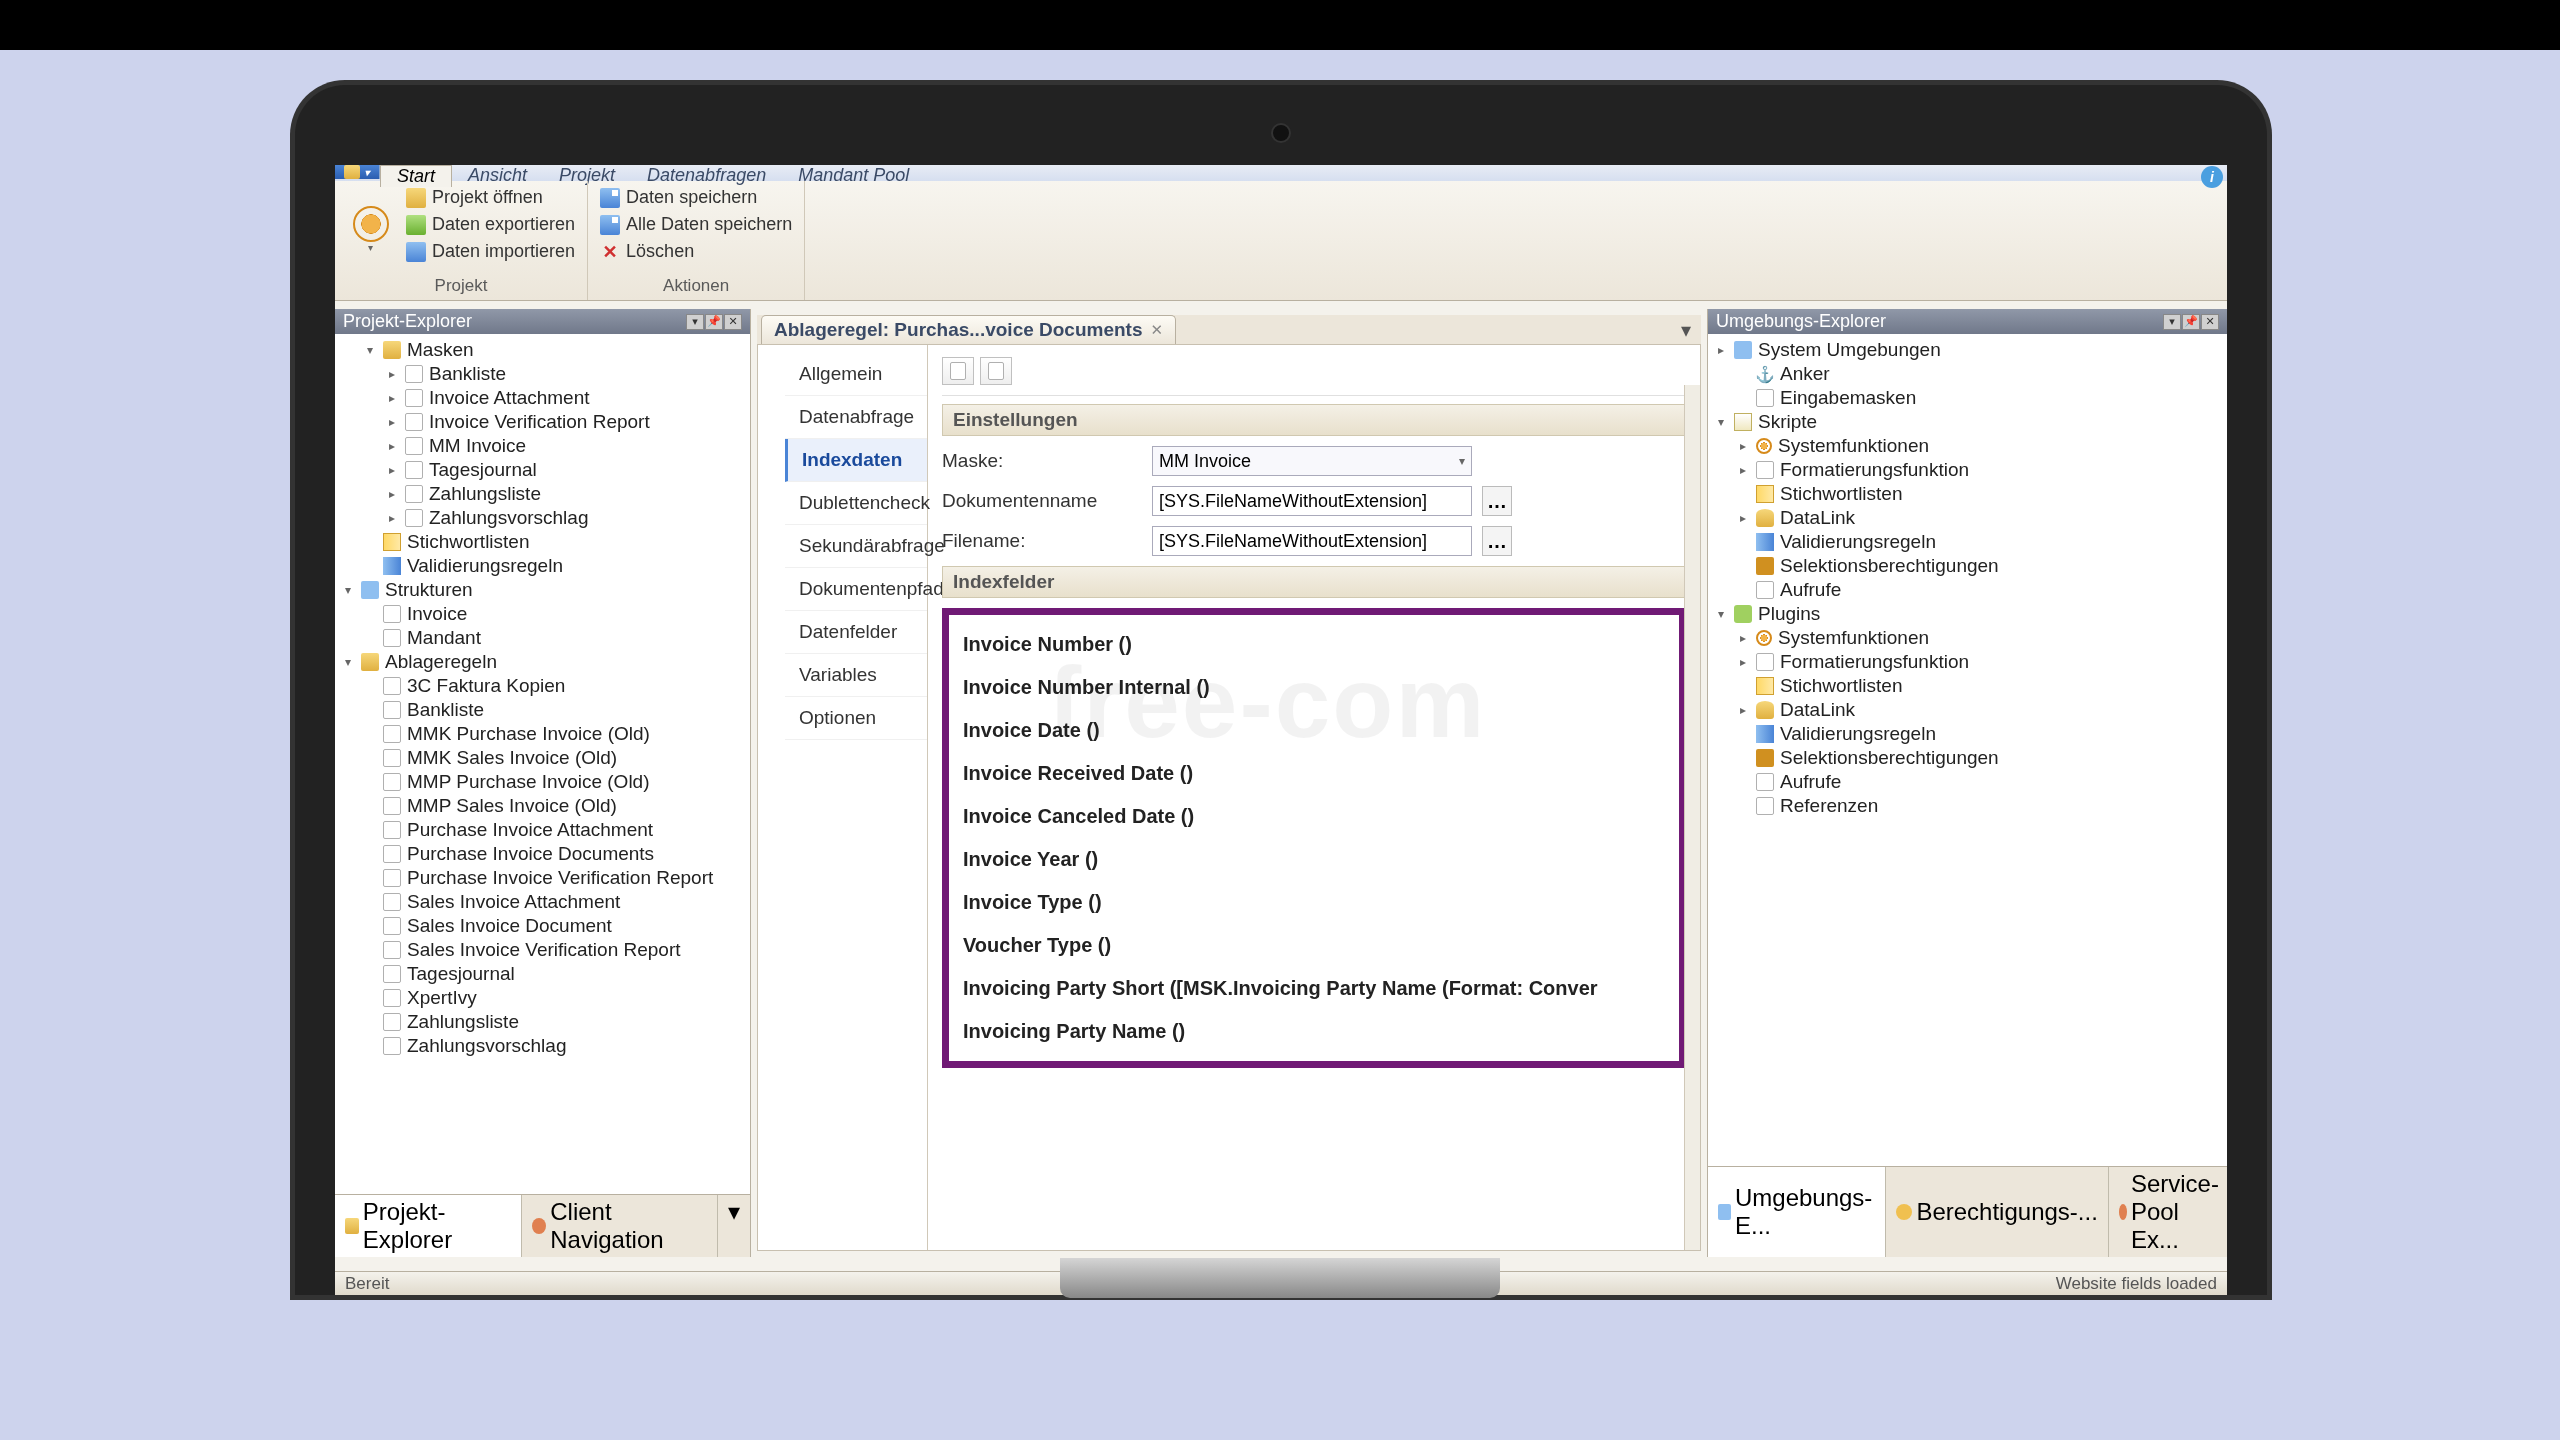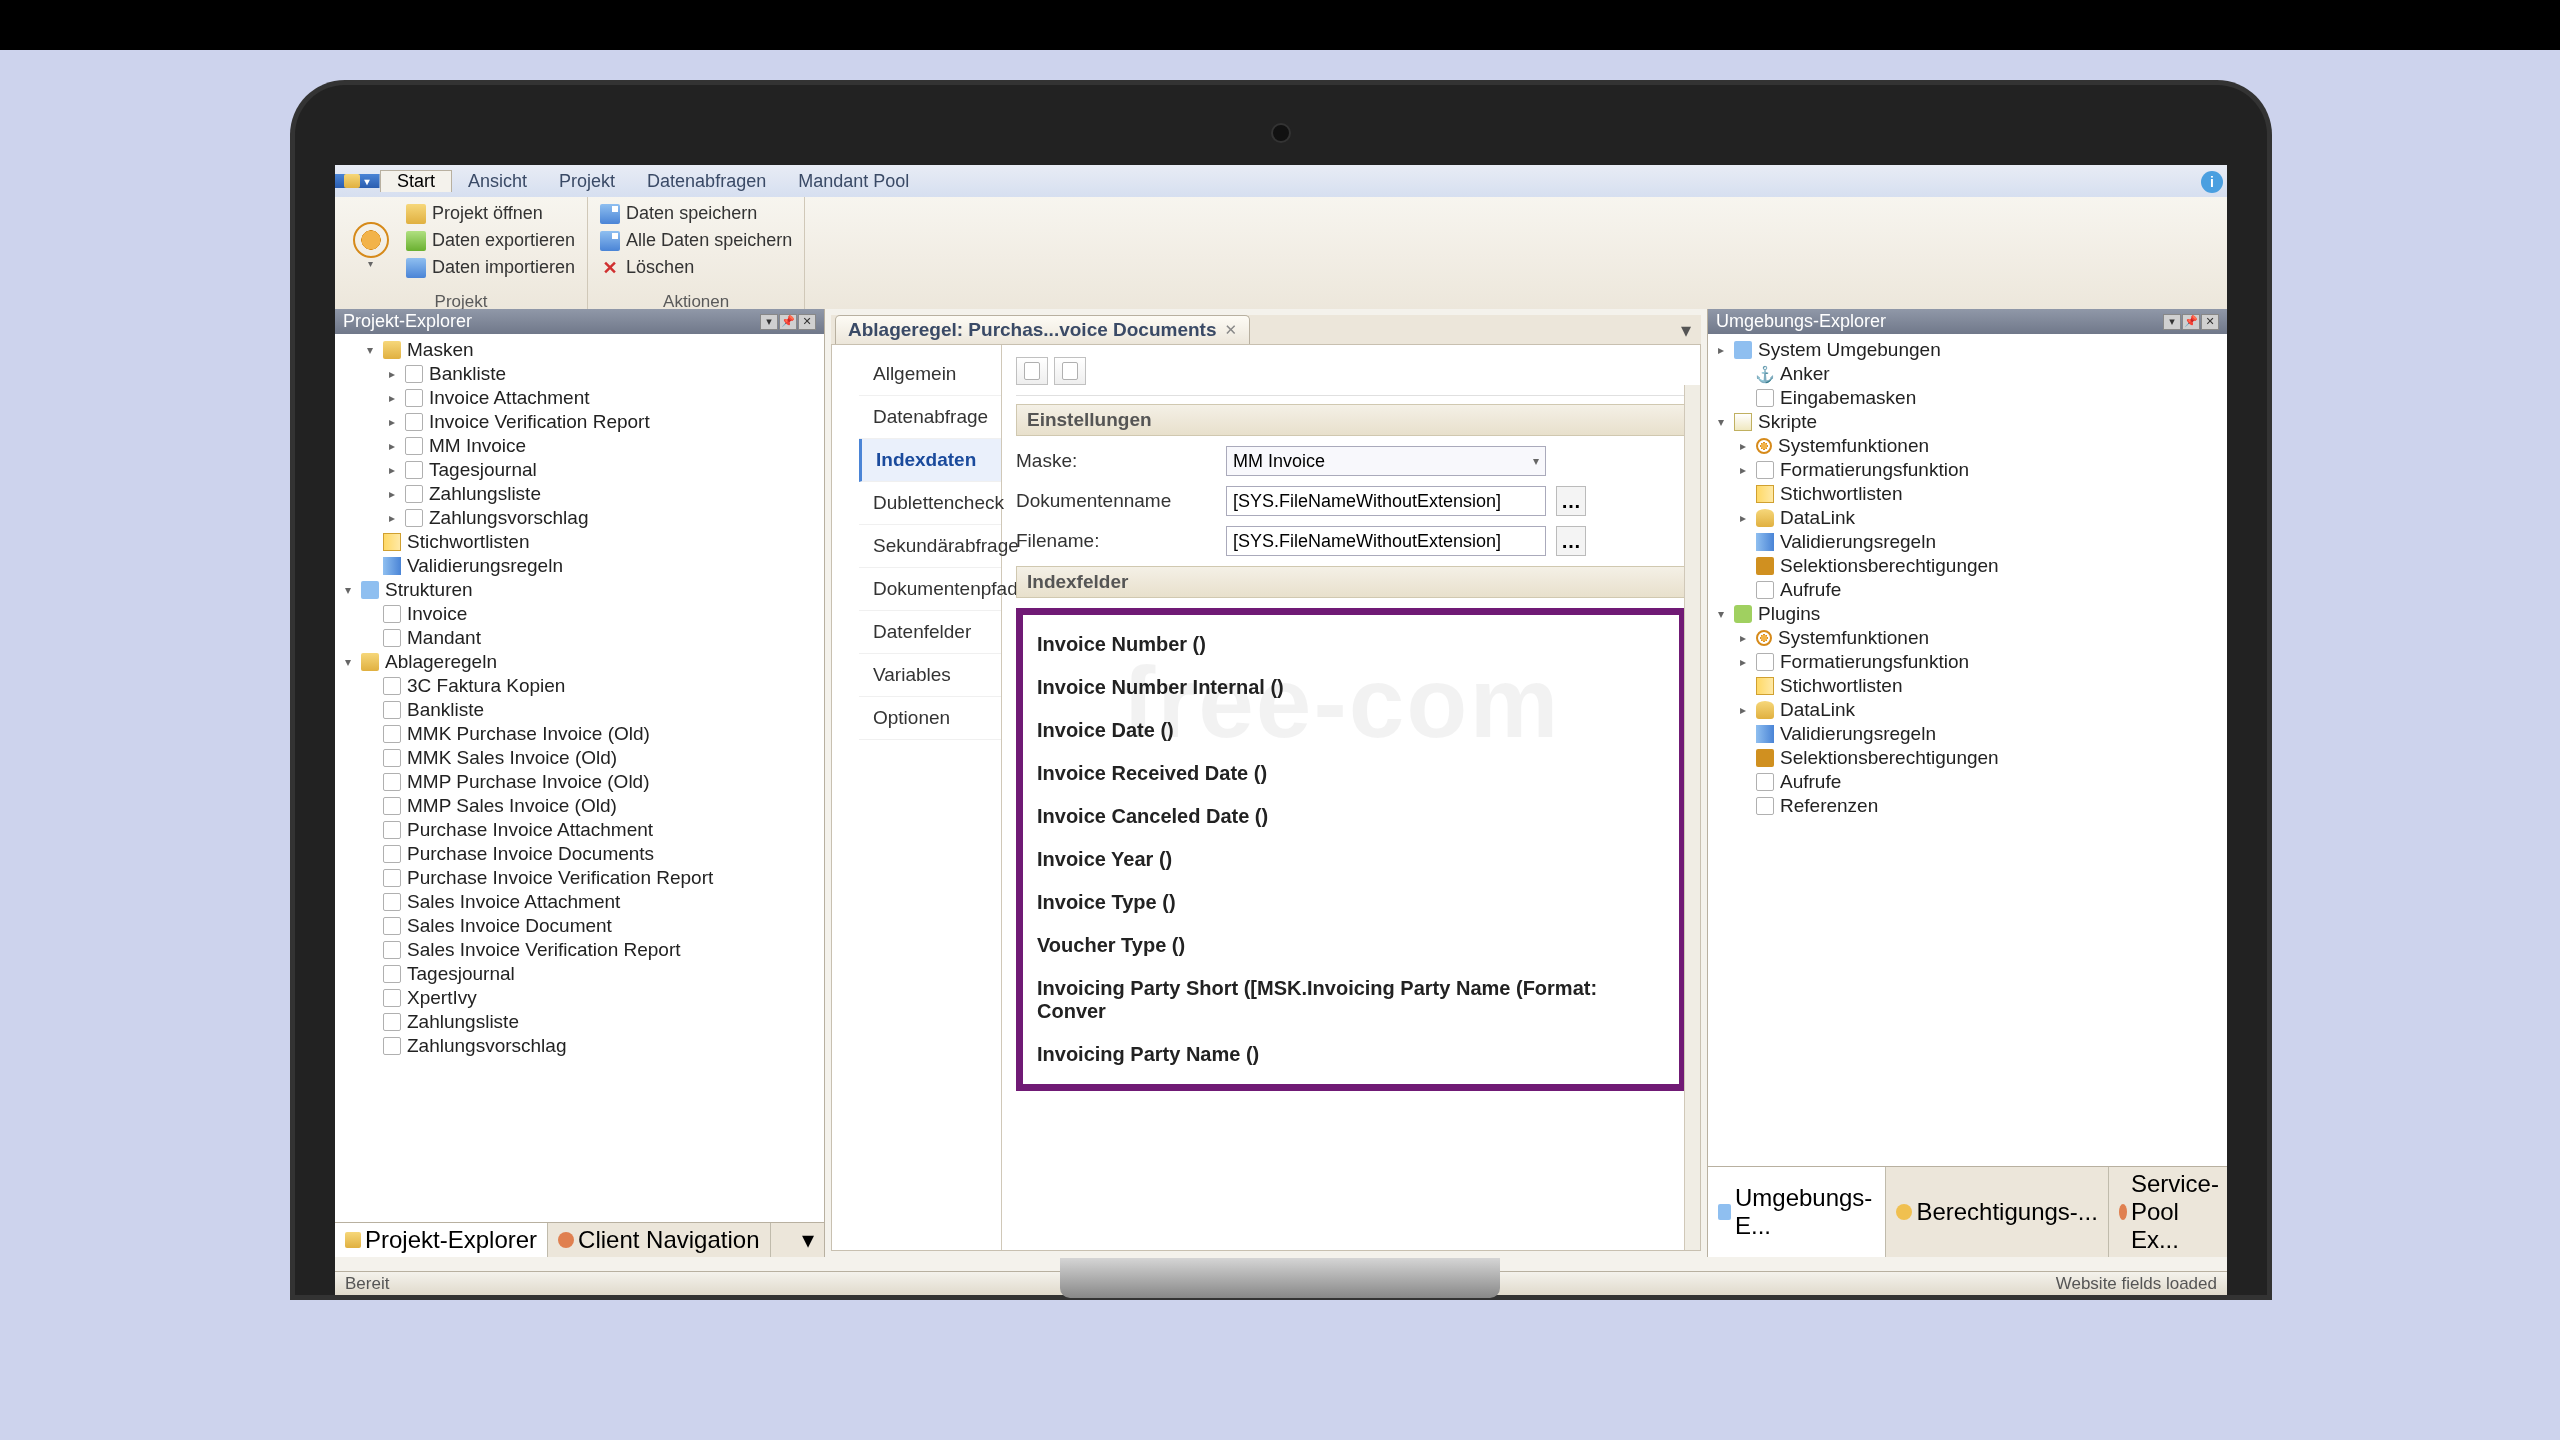--- a/index.html
+++ b/index.html
@@ -27,21 +27,21 @@
 }
 
 .screen {
   position:absolute;
   top:80px; left:40px; right:40px; bottom:0;
   background:#f4f2ec;
   overflow:hidden;
 }
 
 
-.ribbon-tabs { height:32px; background:linear-gradient(#e8ecf5,#d6dff0); display:flex; align-items:center; font-size:18px; }
+.ribbon-tabs { height:16px; background:linear-gradient(#e8ecf5,#d6dff0); display:flex; align-items:flex-start; font-size:18px;font-style:italic; }
 .app-btn { width:45px; background:linear-gradient(#4a84d6,#2a5db0); display:flex; align-items:center; justify-content:center; color:#fff; font-weight:bold; border-right:1px solid #8ba6cc; position:relative; }
 .app-btn::after { content:"▾"; font-size:10px; margin-left:4px; color:#fff; }
 .rtab { padding:0 16px; display:flex; align-items:center; color:#3a4a66; cursor:pointer; }
 .rtab.active { background:#f4f2ec; border:1px solid #b8b0a0; border-bottom:none; color:#000; }
 .info-icon { margin-left:auto; width:22px; height:22px; margin-right:4px; margin-top:1px; border-radius:50%; background:#4a9fe0; color:#fff; display:flex; align-items:center; justify-content:center; font-size:14px; font-weight:bold; }
 
 .ribbon-body { height:120px; background:linear-gradient(#f7f5ef,#ece6da); border-bottom:1px solid #b8b0a0; display:flex; }
 .rgroup { border-right:1px solid #d0c8b8; padding:4px 8px; display:flex; flex-direction:column; }
 .rgroup-items { display:flex; gap:4px; flex:1; }
 .rgroup-label { text-align:center; font-size:17px; color:#5a5a5a; padding-top:2px; }
@@ -75,21 +75,21 @@
 
 
 .workspace { position:absolute; top:144px; left:0; right:0; bottom:38px; display:flex; }
 
 .panel { display:flex; flex-direction:column; background:#f4f2ec; }
 .panel-header { background:linear-gradient(#c8ccd4,#aeb4c0); color:#fff; font-size:18px; padding:2px 8px; display:flex; align-items:center; gap:4px; }
 .panel-header.dark { background:linear-gradient(#9098a8,#70788a); }
 .panel-ctrl { margin-left:auto; display:flex; gap:1px; }
 .panel-ctrl span { width:18px; height:16px; background:#d0d0d0; border:1px solid #888; font-size:11px; display:flex; align-items:center; justify-content:center; color:#333; cursor:pointer; }
 
-.left-panel { width:490px; border-right:1px solid #b8b0a0; }
+.left-panel { width:416px; border-right:1px solid #b8b0a0; }
 .center-panel { flex:1; padding:6px; }
 .right-panel { width:520px; border-left:1px solid #b8b0a0; }
 
 .tree { flex:1; overflow:auto; background:#fff; font-size:19px; color:#222; padding:4px 0; }
 .tree-node { display:flex; align-items:center; gap:6px; padding:1px 4px; white-space:nowrap; cursor:pointer; }
 .expander { width:14px; text-align:center; color:#666; font-size:12px; }
 .indent-0{padding-left:6px;} .indent-1{padding-left:28px;} .indent-2{padding-left:50px;}
 .node-ico { width:18px; height:18px; flex-shrink:0; }
 
 .panel-tabs { display:flex; border-top:1px solid #b8b0a0; background:#ece6da; font-size:24px; }

